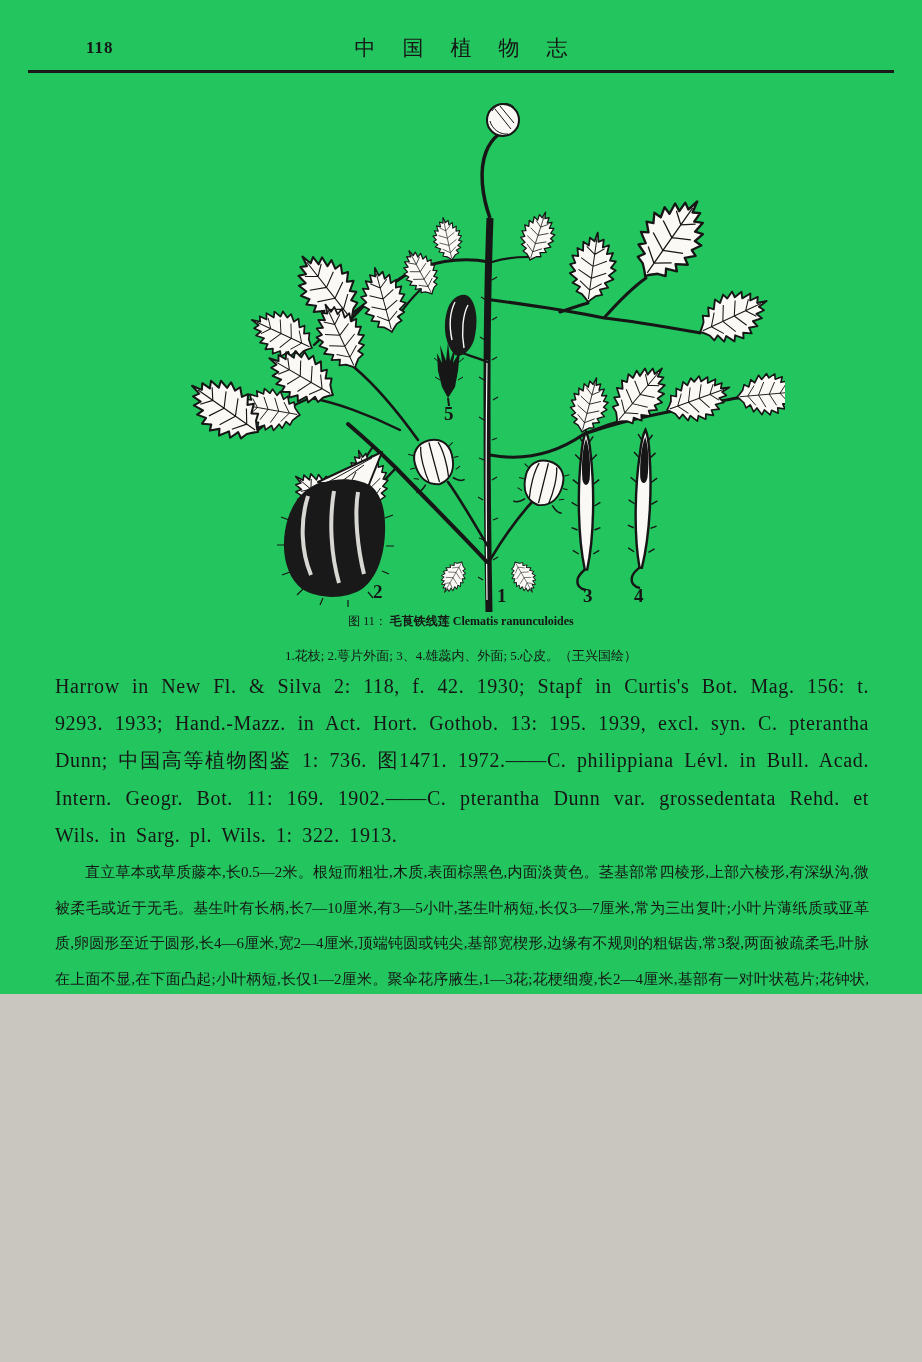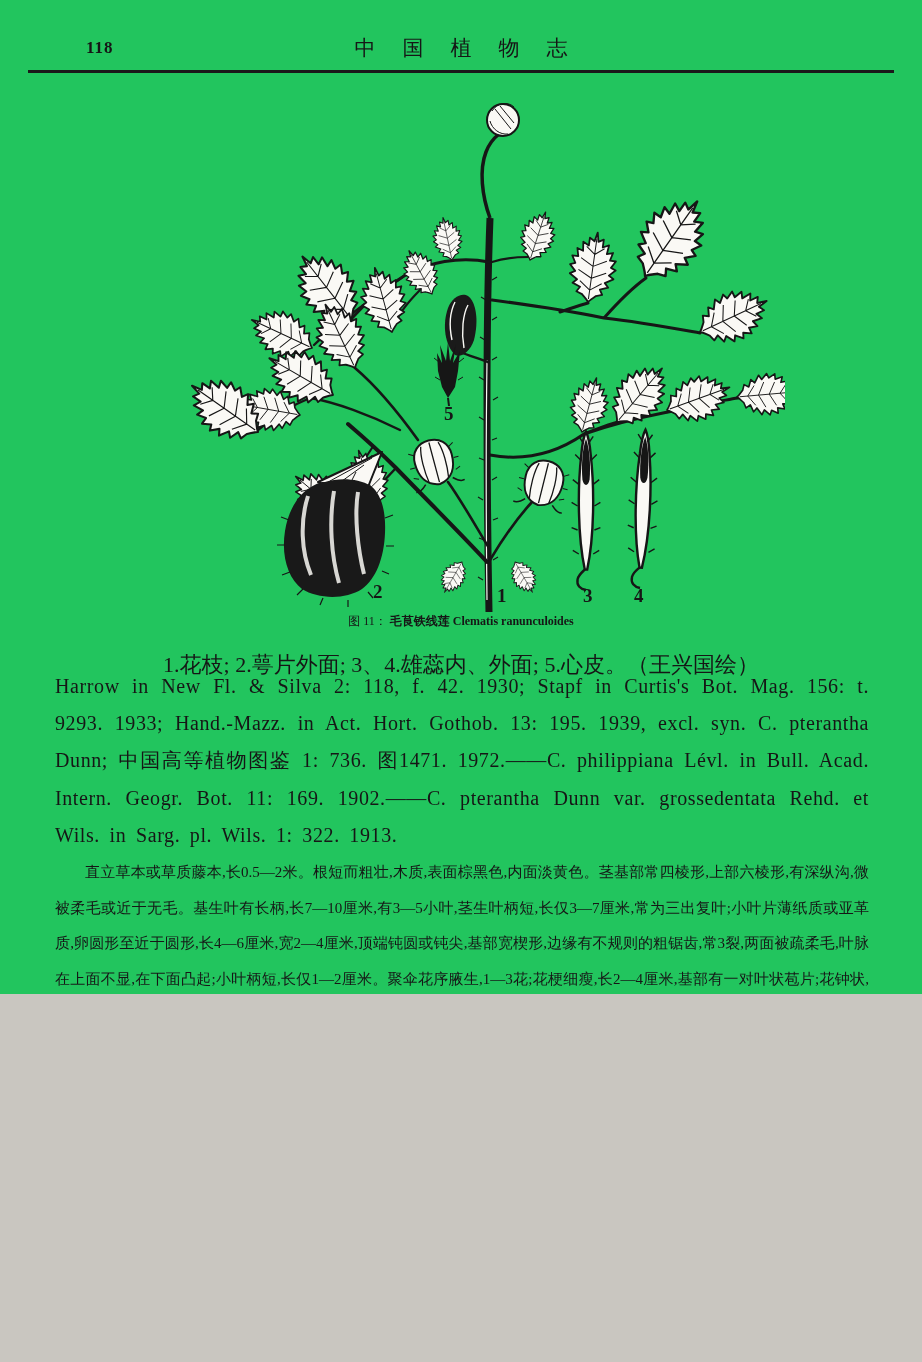--- a/index.html
+++ b/index.html
@@ -9,21 +9,21 @@
     font-family:"Liberation Serif","DejaVu Serif",serif;
     overflow:hidden;
   }
   .pagenum{position:absolute;left:86px;top:38px;font-size:17px;font-weight:bold;letter-spacing:1px;}
   .booktitle{position:absolute;left:0;right:0;top:34px;text-align:center;font-size:21px;letter-spacing:27px;text-indent:27px;}
   .rule{position:absolute;left:28px;top:70px;width:866px;height:3px;background:#1a1a1a;}
   .illo{position:absolute;left:85px;top:92px;width:700px;height:520px;}
   .caption{position:absolute;left:0;right:0;top:609px;text-align:center;line-height:25px;}
   .cap1{font-size:12px;}
   .cap1 .b{font-weight:bold;}
-  .cap2{font-size:22px;margin-top:18px;}
+  .cap2{font-size:13px;margin-top:9px;}
   .citation{
     position:absolute;left:55px;width:814px;top:668px;
     font-size:20px;line-height:37.2px;text-align:justify;
     letter-spacing:0.6px;word-spacing:4px;
   }
   .citation .it{}
   .bodytext{position:absolute;left:55px;width:814px;top:855px;
     font-size:15px;line-height:35.6px;text-align:justify;}
   .bodytext p{margin:0;text-indent:2em;}
   svg text{font-family:"Liberation Serif","DejaVu Serif",serif;font-weight:bold;font-size:19px;fill:#161616;}

